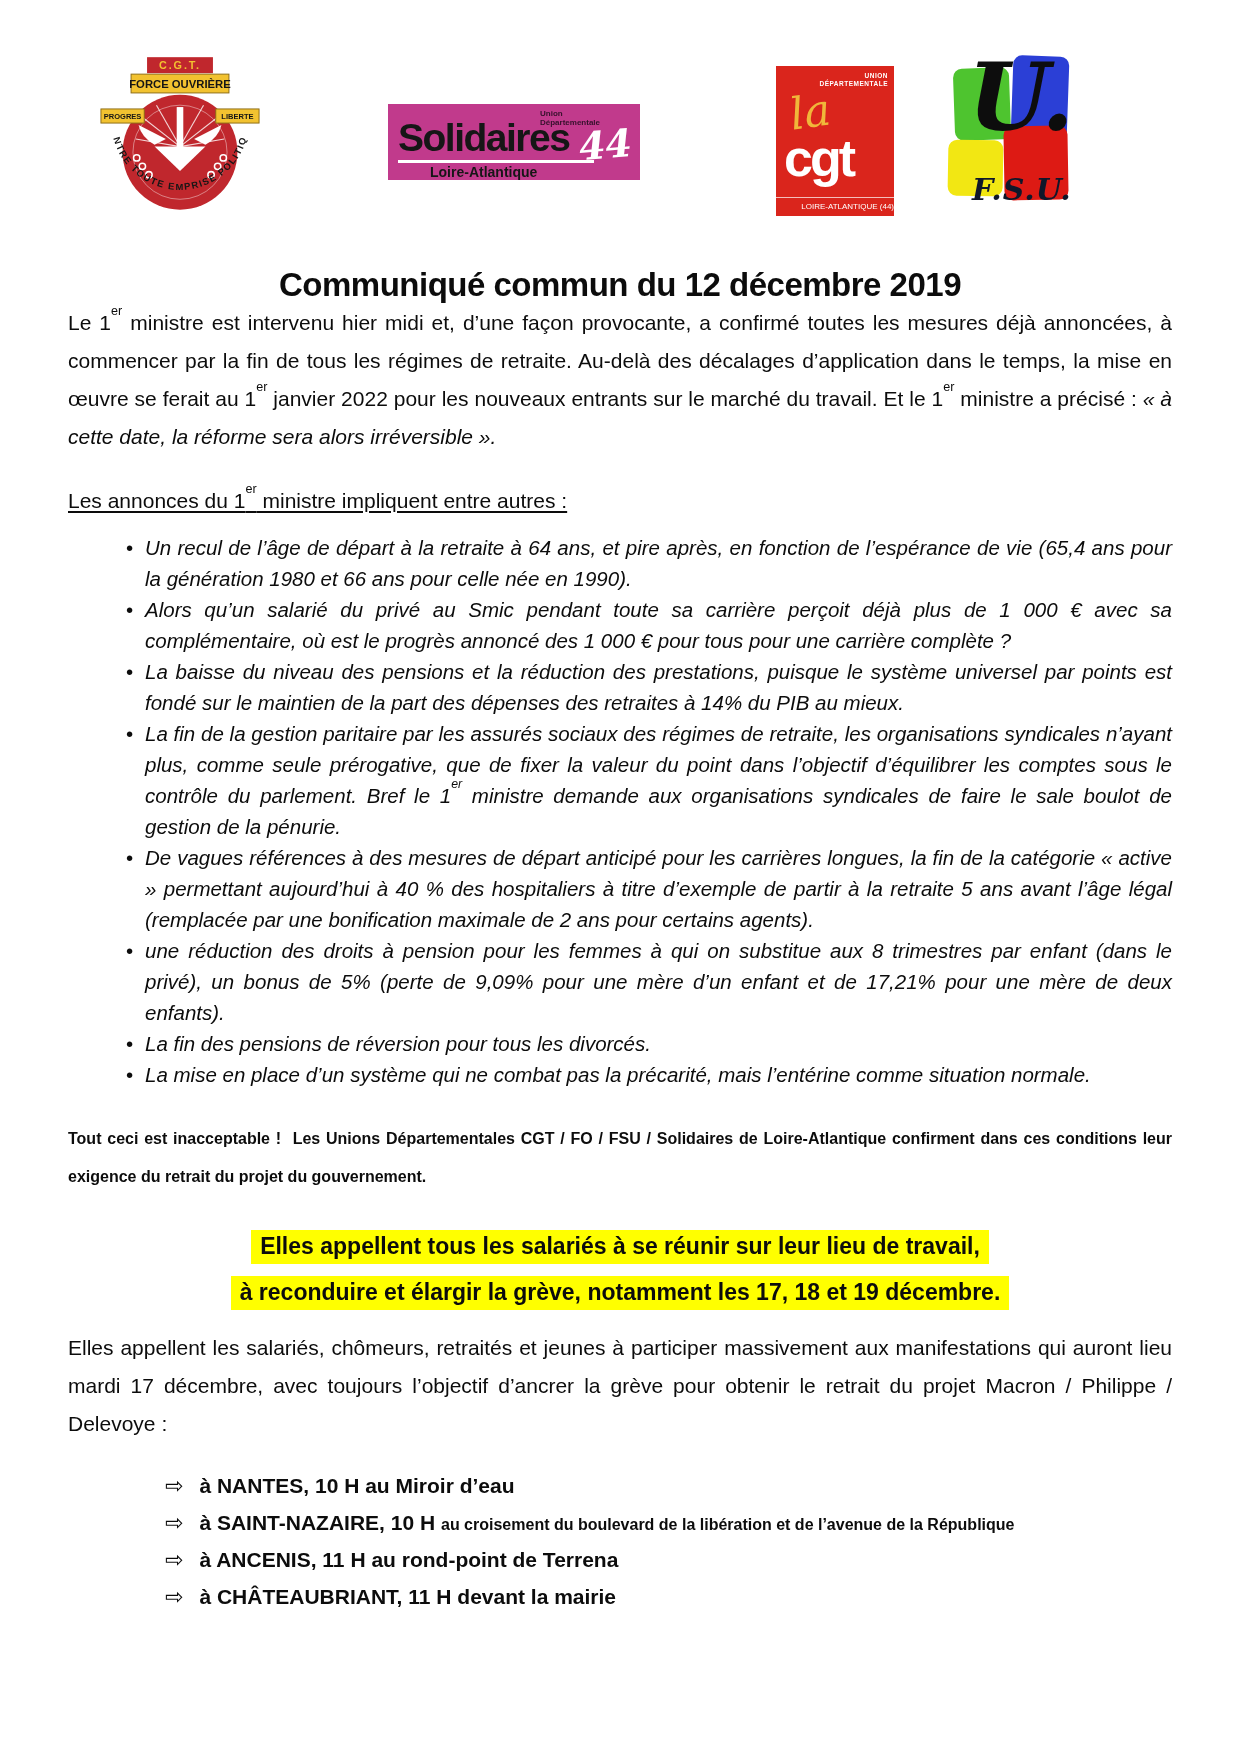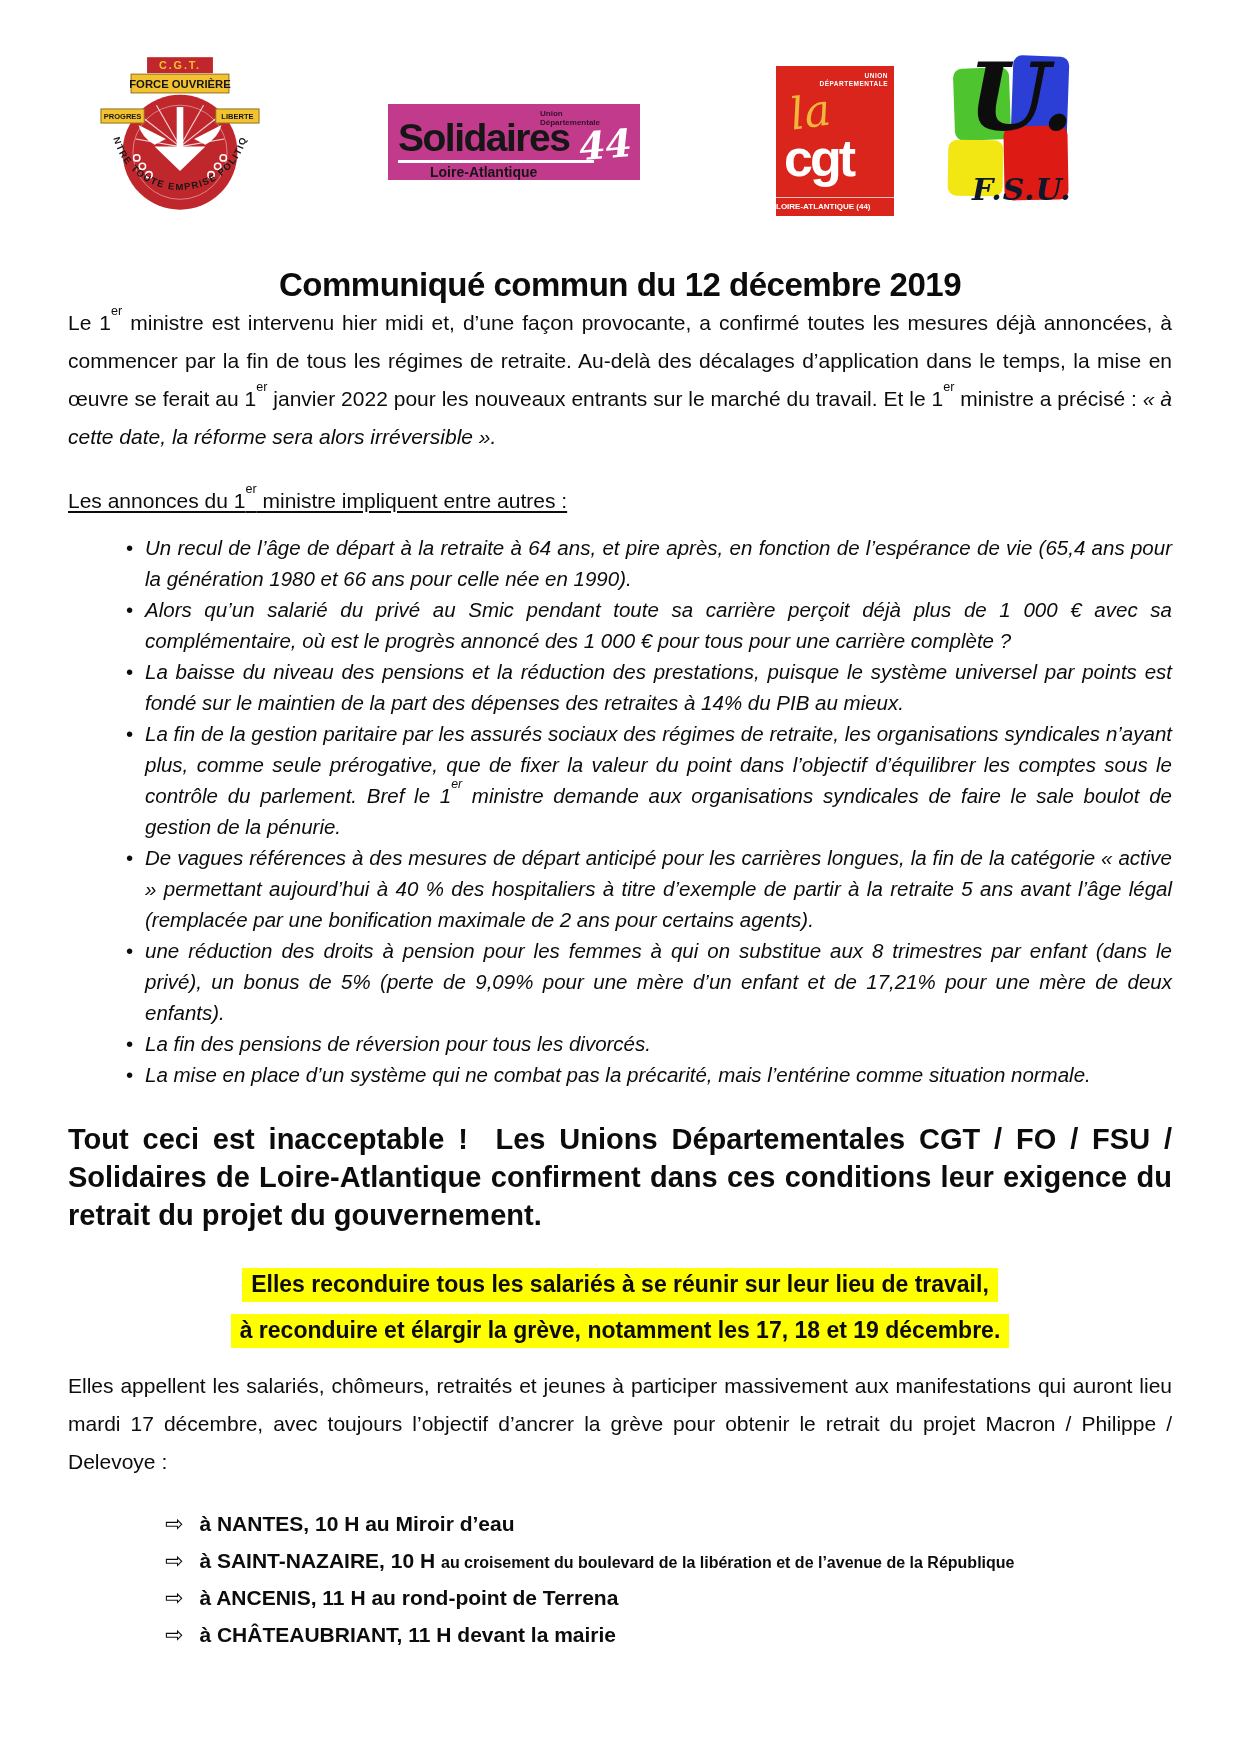--- a/index.html
+++ b/index.html
@@ -13,42 +13,42 @@
   #logo-solidaires{left:388px;top:104px;width:252px;height:76px;background:#c13a8c;}
   .sol-small{position:absolute;left:152px;top:5px;font-size:8px;line-height:9px;color:#35102b;font-weight:bold;}
   .sol-word{position:absolute;left:10px;top:12px;font-size:39px;font-weight:800;letter-spacing:-1.5px;color:#161616;}
   .sol-num{position:absolute;right:8px;top:18px;font-size:38px;font-weight:bold;font-style:italic;color:#ffffff;font-family:"DejaVu Serif",serif;transform:rotate(-5deg);}
   .sol-rule{position:absolute;left:10px;top:56px;width:196px;height:3px;background:#ffffff;}
   .sol-sub{position:absolute;left:42px;top:60px;font-size:14px;font-weight:bold;color:#161616;}
   #logo-cgt{left:776px;top:66px;width:118px;height:150px;background:#da251c;}
   .cgt-small{position:absolute;top:6px;right:6px;text-align:right;font-size:6.5px;line-height:8px;color:#ffffff;font-weight:bold;letter-spacing:.5px;}
   .cgt-la{position:absolute;left:14px;top:24px;font-size:44px;font-style:italic;color:#f0b73a;font-family:"DejaVu Serif",serif;transform:rotate(-8deg);line-height:1;}
   .cgt-word{position:absolute;left:8px;top:66px;font-size:52px;font-weight:bold;color:#ffffff;letter-spacing:-3px;line-height:1;}
-  .cgt-sub{position:absolute;left:0;right:0;bottom:5px;text-align:left;font-size:8px;font-weight:bold;color:#ffffff;border-top:1px solid rgba(255,255,255,.7);padding-top:4px;}
+  .cgt-sub{position:absolute;left:0;right:0;bottom:5px;text-align:right;font-size:8px;font-weight:normal;color:#ffffff;border-top:1px solid rgba(255,255,255,.7);padding-top:4px;}
   #logo-fsu{left:946px;top:56px;width:138px;height:158px;}
   .fsu-sq{position:absolute;border-radius:9px;}
   .fsu-green{left:8px;top:12px;width:56px;height:72px;background:#4ec42f;transform:rotate(-2deg);}
   .fsu-blue{left:66px;top:0px;width:56px;height:86px;background:#2b3fd6;transform:rotate(2deg);}
   .fsu-yellow{left:2px;top:84px;width:55px;height:56px;background:#f2e713;transform:rotate(1deg);}
   .fsu-red{left:58px;top:70px;width:64px;height:74px;background:#dd1a14;transform:rotate(-1deg);}
   .fsu-u{position:absolute;left:22px;top:-14px;font-family:"DejaVu Serif",serif;font-style:italic;font-weight:bold;font-size:94px;color:#0d0d0d;}
   .fsu-label{position:absolute;left:26px;top:116px;font-family:"DejaVu Serif",serif;font-style:italic;font-weight:bold;font-size:30px;letter-spacing:1px;color:#0f172a;}
   
   .title{position:absolute;top:266px;left:0;width:100%;text-align:center;font-size:33px;font-weight:bold;letter-spacing:-.5px;color:#0c0c0c;}
   
   .content{position:absolute;left:68px;top:304px;width:1104px;font-size:21px;line-height:38px;color:#0c0c0c;}
   .p-intro{margin:0 0 26px;text-align:justify;}
   .quote{font-style:italic;}
   .sup{font-size:.6em;line-height:0;position:relative;top:-.55em;}
   .heading{margin:0 0 12px;}
   .heading .u{text-decoration:underline;text-underline-offset:3px;}
   ul.bullets{list-style:none;margin:0 0 30px;padding:0;font-style:italic;font-size:20.5px;line-height:31px;}
   ul.bullets li{position:relative;margin:0 0 0 77px;text-align:justify;}
   ul.bullets li::before{content:"•";position:absolute;left:-19px;font-style:normal;}
-  .statement{margin:10px 0 32px;font-weight:bold;font-size:29px;text-align:justify;}
+  .statement{margin:10px 0 32px;font-weight:bold;font-size:16px;text-align:justify;}
   .hl-block{text-align:center;margin:0 0 18px;}
   .hl-line{margin:0 0 9px;line-height:36px;}
   .hl{background:#ffff00;font-weight:bold;font-size:23px;padding:3px 9px 5px;}
   .closing{margin:0 0 28px;text-align:justify;}
   .demo-list{margin:0;padding:0 0 0 97px;list-style:none;}
   .demo-item{margin:4px 0 5px;line-height:30px;font-weight:bold;font-size:21px;}
   .arrow{font-family:"DejaVu Sans",sans-serif;font-weight:normal;font-size:22px;margin-right:16px;}
   .detail{font-size:16px;}
 </style>
 </head>
@@ -142,21 +142,21 @@
       <li><span>La fin de la gestion paritaire par les assurés sociaux des régimes de retraite, les organisations syndicales n’ayant plus, comme seule prérogative, que de fixer la valeur du point dans l’objectif d’équilibrer les comptes sous le contrôle du parlement. Bref le 1</span><sup class="sup">er</sup><span> ministre demande aux organisations syndicales de faire le sale boulot de gestion de la pénurie.</span></li>
       <li><span>De vagues références à des mesures de départ anticipé pour les carrières longues, la fin de la catégorie « active » permettant aujourd’hui à 40 % des hospitaliers à titre d’exemple de partir à la retraite 5 ans avant l’âge légal (remplacée par une bonification maximale de 2 ans pour certains agents).</span><sup class="sup"></sup><span></span></li>
       <li><span>une réduction des droits à pension pour les femmes à qui on substitue aux 8 trimestres par enfant (dans le privé), un bonus de 5% (perte de 9,09% pour une mère d’un enfant et de 17,21% pour une mère de deux enfants).</span><sup class="sup"></sup><span></span></li>
       <li><span>La fin des pensions de réversion pour tous les divorcés.</span><sup class="sup"></sup><span></span></li>
       <li><span>La mise en place d’un système qui ne combat pas la précarité, mais l’entérine comme situation normale.</span><sup class="sup"></sup><span></span></li>
     </ul>
 
     <p class="statement">Tout ceci est inacceptable !&nbsp; Les Unions Départementales CGT / FO / FSU / Solidaires de Loire-Atlantique confirment dans ces conditions leur exigence du retrait du projet du gouvernement.</p>
 
     <div class="hl-block">
-      <div class="hl-line"><span class="hl">Elles reconduire tous les salariés à se réunir sur leur lieu de travail,</span></div>
+      <div class="hl-line"><span class="hl">Elles appellent tous les salariés à se réunir sur leur lieu de travail,</span></div>
       <div class="hl-line"><span class="hl">à reconduire et élargir la grève, notamment les 17, 18 et 19 décembre.</span></div>
     </div>
 
     <p class="closing">Elles appellent les salariés, chômeurs, retraités et jeunes à participer massivement aux manifestations qui auront lieu mardi 17 décembre, avec toujours l’objectif d’ancrer la grève pour obtenir le retrait du projet Macron / Philippe / Delevoye :</p>
 
     <ul class="demo-list">
       <li class="demo-item"><span class="arrow">⇨</span><span>à NANTES, 10 H au Miroir d’eau</span> <span class="detail"></span></li>
       <li class="demo-item"><span class="arrow">⇨</span><span>à SAINT-NAZAIRE, 10 H</span> <span class="detail">au croisement du boulevard de la libération et de l’avenue de la République</span></li>
       <li class="demo-item"><span class="arrow">⇨</span><span>à ANCENIS, 11 H au rond-point de Terrena</span> <span class="detail"></span></li>
       <li class="demo-item"><span class="arrow">⇨</span><span>à CHÂTEAUBRIANT, 11 H devant la mairie</span> <span class="detail"></span></li>

